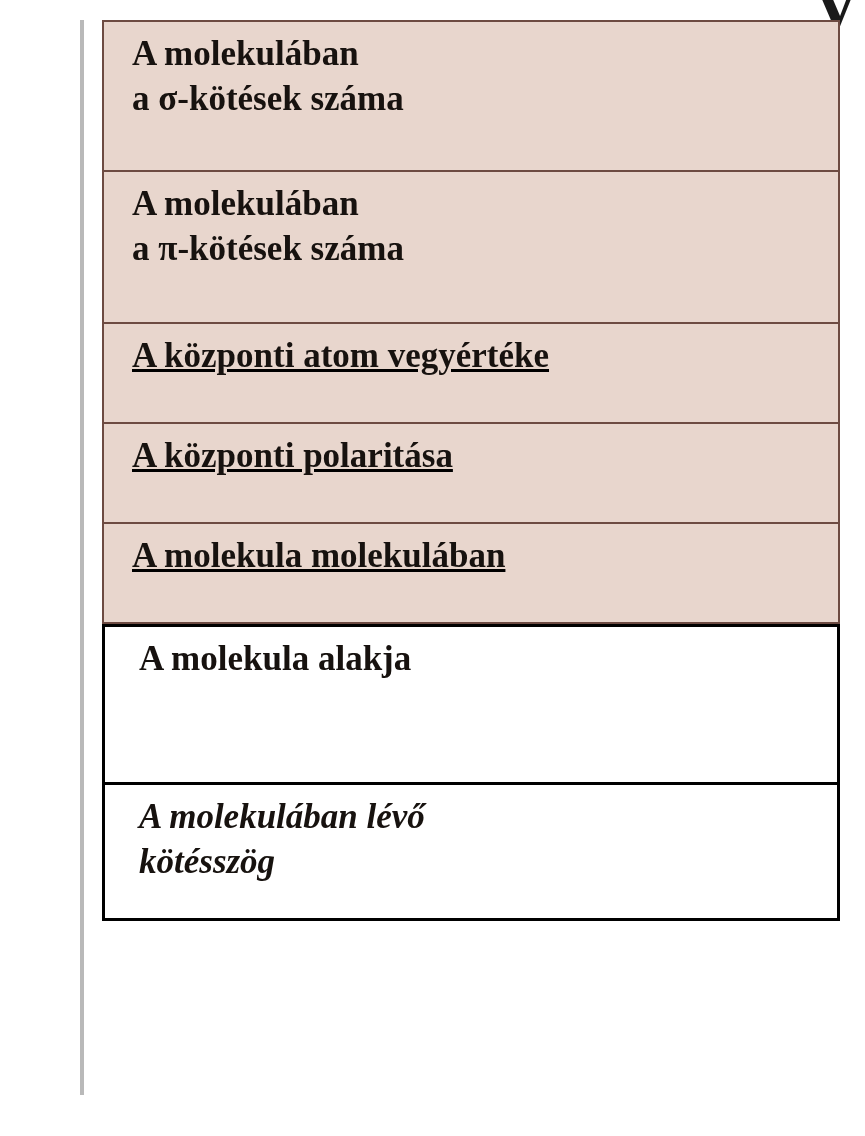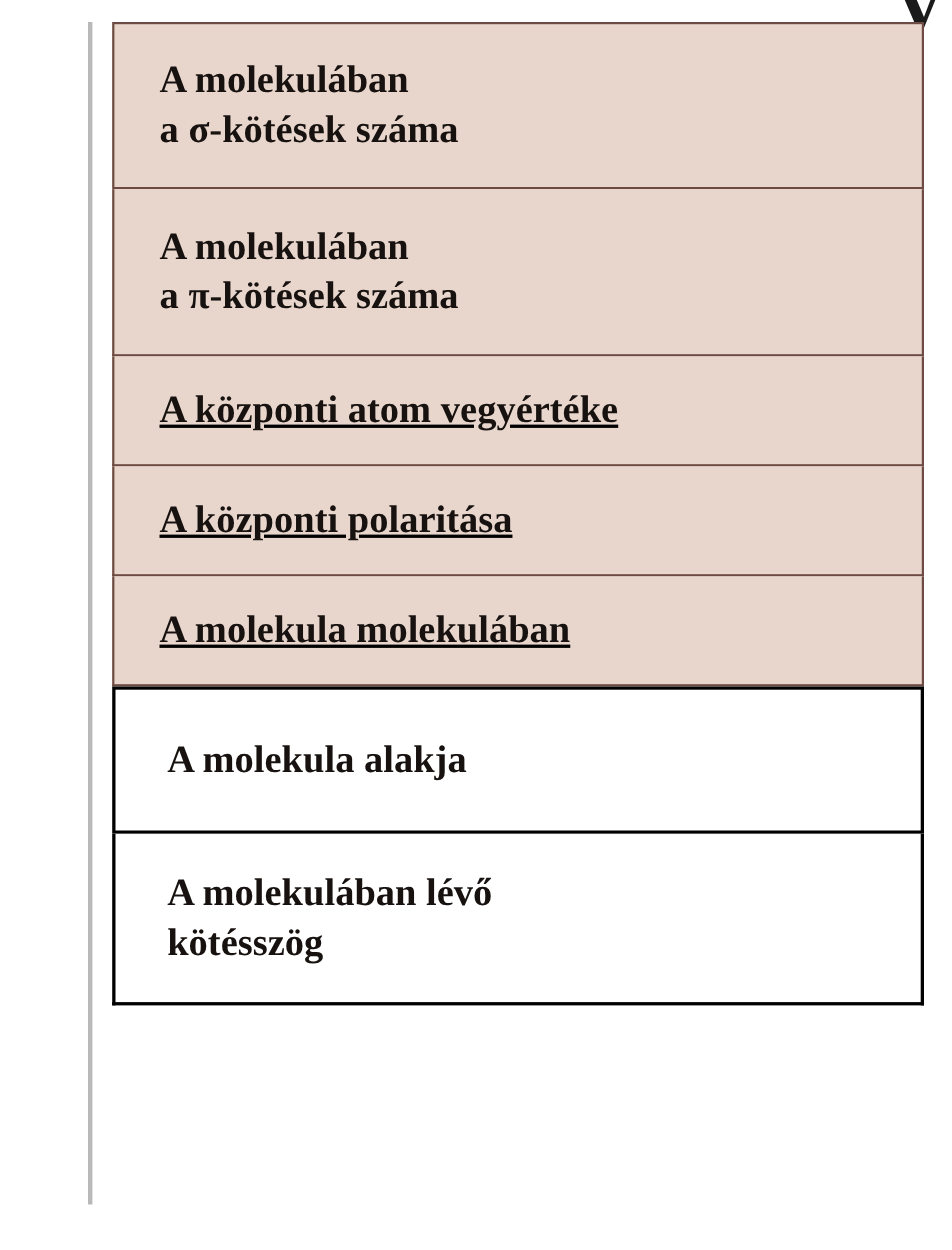--- a/index.html
+++ b/index.html
@@ -51,22 +51,20 @@
     border-collapse: collapse;
   }
 
   .row {
     position: relative;
     box-sizing: border-box;
     border-left: 2px solid #6d4b42;
     border-right: 2px solid #6d4b42;
     border-bottom: 2px solid #6d4b42;
     display: flex;
-    align-items: center;
-    padding-left: 13px;
   }
   .row:first-child {
     border-top: 2px solid #6d4b42;
   }
 
   .row.shaded {
     background: #e8d6cd;
   }
   .row.plain {
     background: #ffffff;
@@ -85,22 +83,22 @@
     line-height: 1.28;
     color: #17120f;
     white-space: pre-line;
   }
 
   .row.plain .cell {
     padding-left: 34px;
   }
   .h-two { height: 152px; }
   .h-one { height: 100px; text-decoration: underline; }
-  .h-plain-1 { height: 134px; }
-  .h-plain-2 { height: 156px; }
+  .h-plain-1 { height: 161px; }
+  .h-plain-2 { height: 136px; font-style: italic; }
 </style>
 </head>
 <body>
 
 <div class="top-fragment">y</div>
 
 <div class="left-rule"></div>
 
 <div class="sheet">
   <div class="table">

